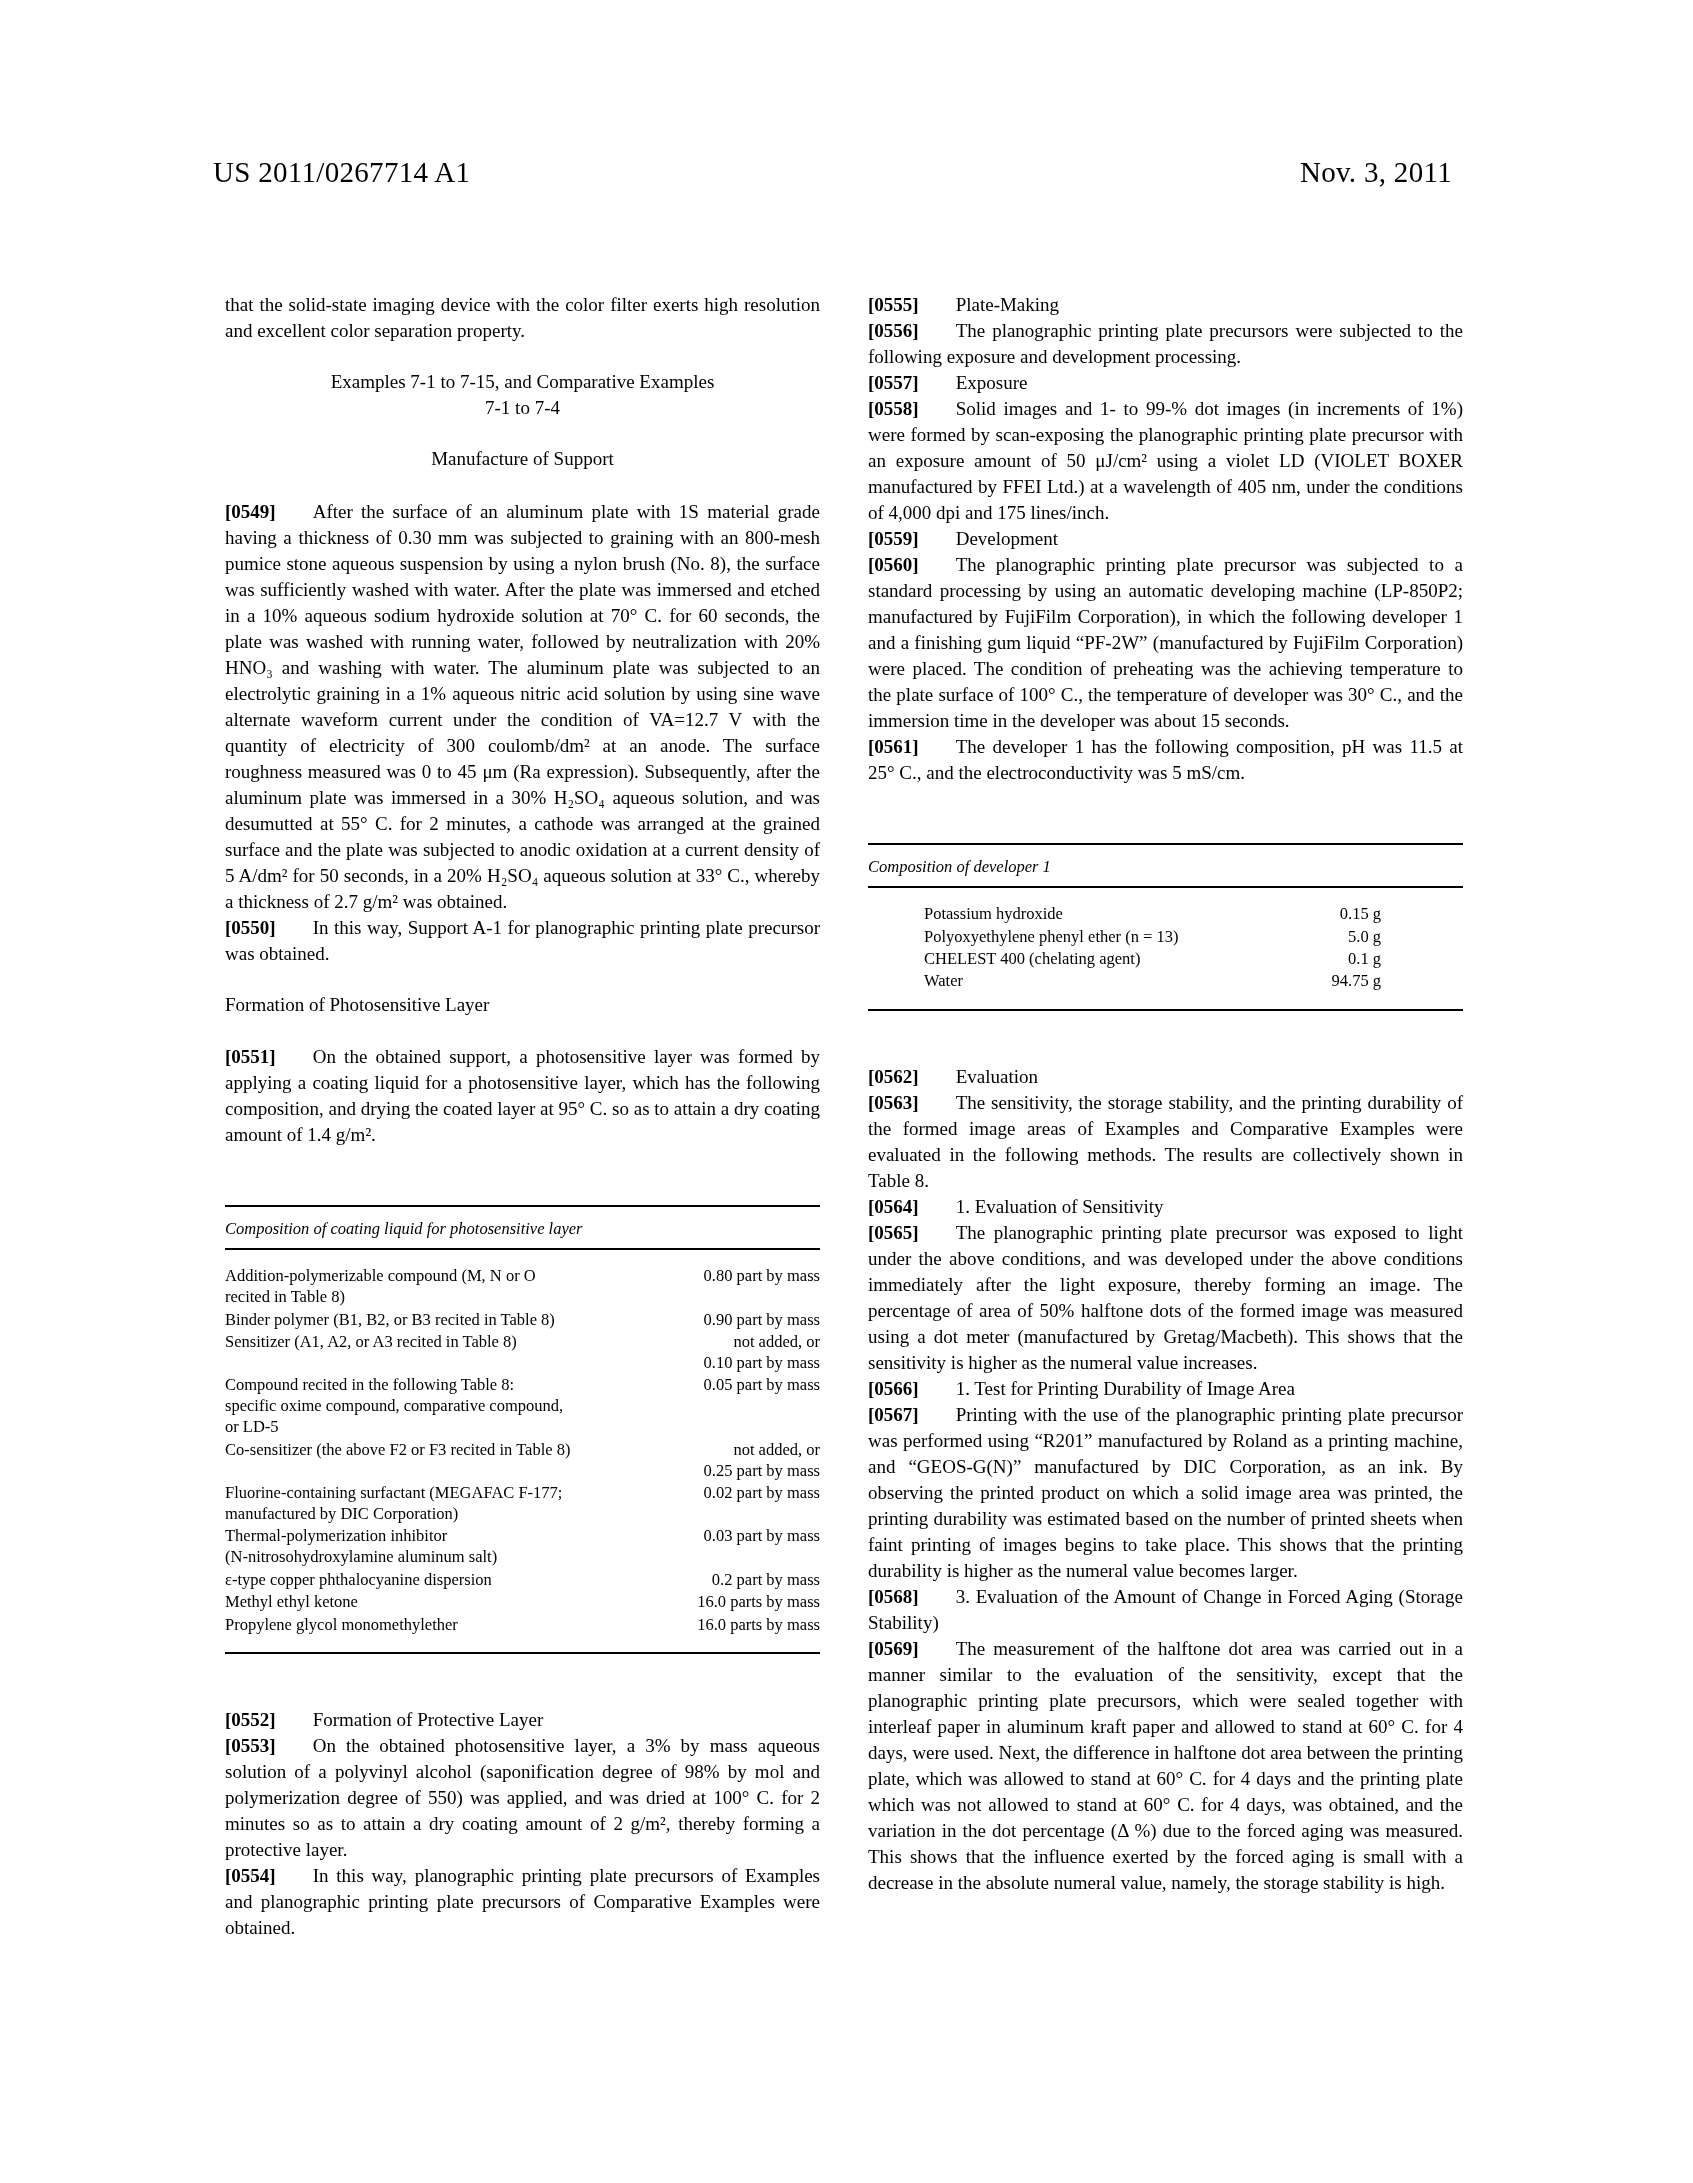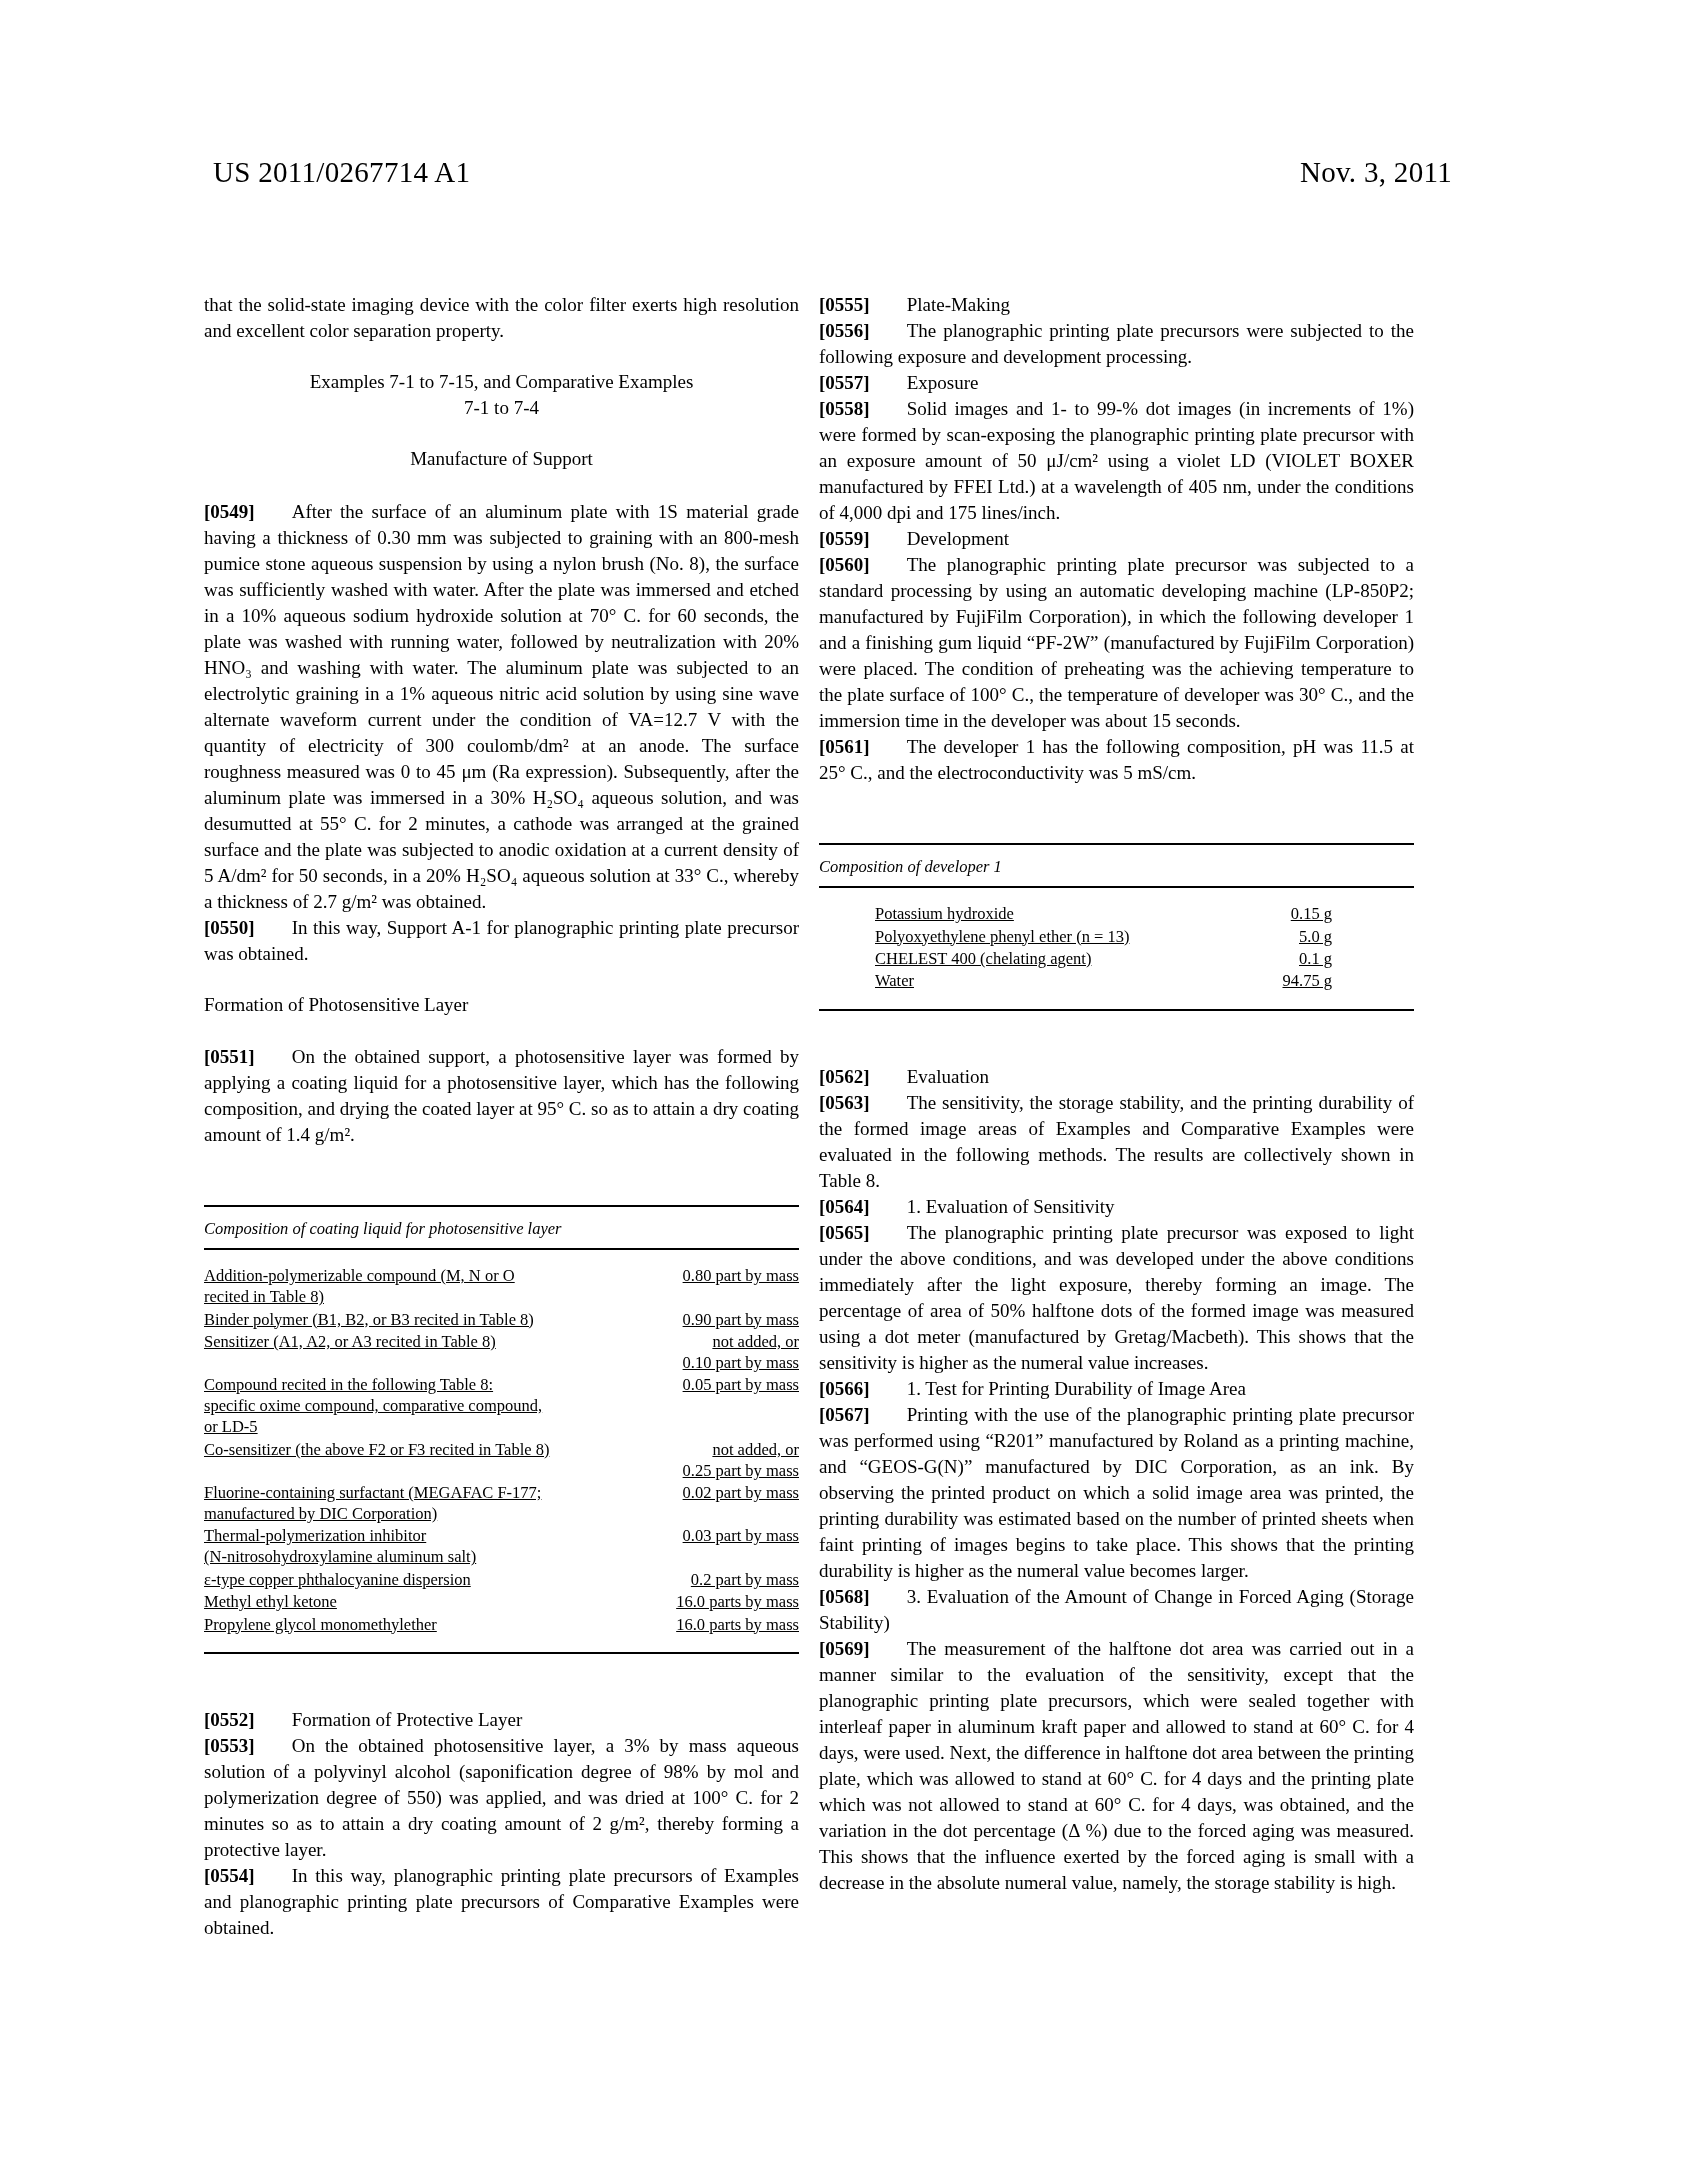--- a/index.html
+++ b/index.html
@@ -29,24 +29,24 @@
     top: 197px;
     left: 213px;
     width: 1239px;
     text-align: center;
     font-size: 22px;
   }
 
   .columns {
     position: absolute;
     top: 292px;
-    left: 204px;
+    left: 225px;
     width: 1239px;
     display: flex;
-    gap: 20px;
+    gap: 48px;
   }
   .col {
     width: 595px;
     font-size: 19px;
     line-height: 26px;
     text-align: justify;
   }
 
   p.para { margin: 0; }
   .ptag { font-weight: bold; margin-right: 37px; }
@@ -72,21 +72,20 @@
   }
   .ptable-grid {
     width: 100%;
     border-collapse: collapse;
     margin: 14.6px 0 17px 0;
   }
   .ptable-grid td {
     vertical-align: top;
     padding: 0.7px 0;
     white-space: pre-line;
-    text-decoration: underline;
   }
   .t-label { padding-left: 5.3px; }
   .t-value { text-align: right; padding-right: 37px; white-space: pre-line; }
   .ptable-indent .t-label { padding-left: 56px; }
   .ptable-indent .t-value { padding-right: 82px; }
 </style>
 </head>
 <body>
 
 <div class="page">

